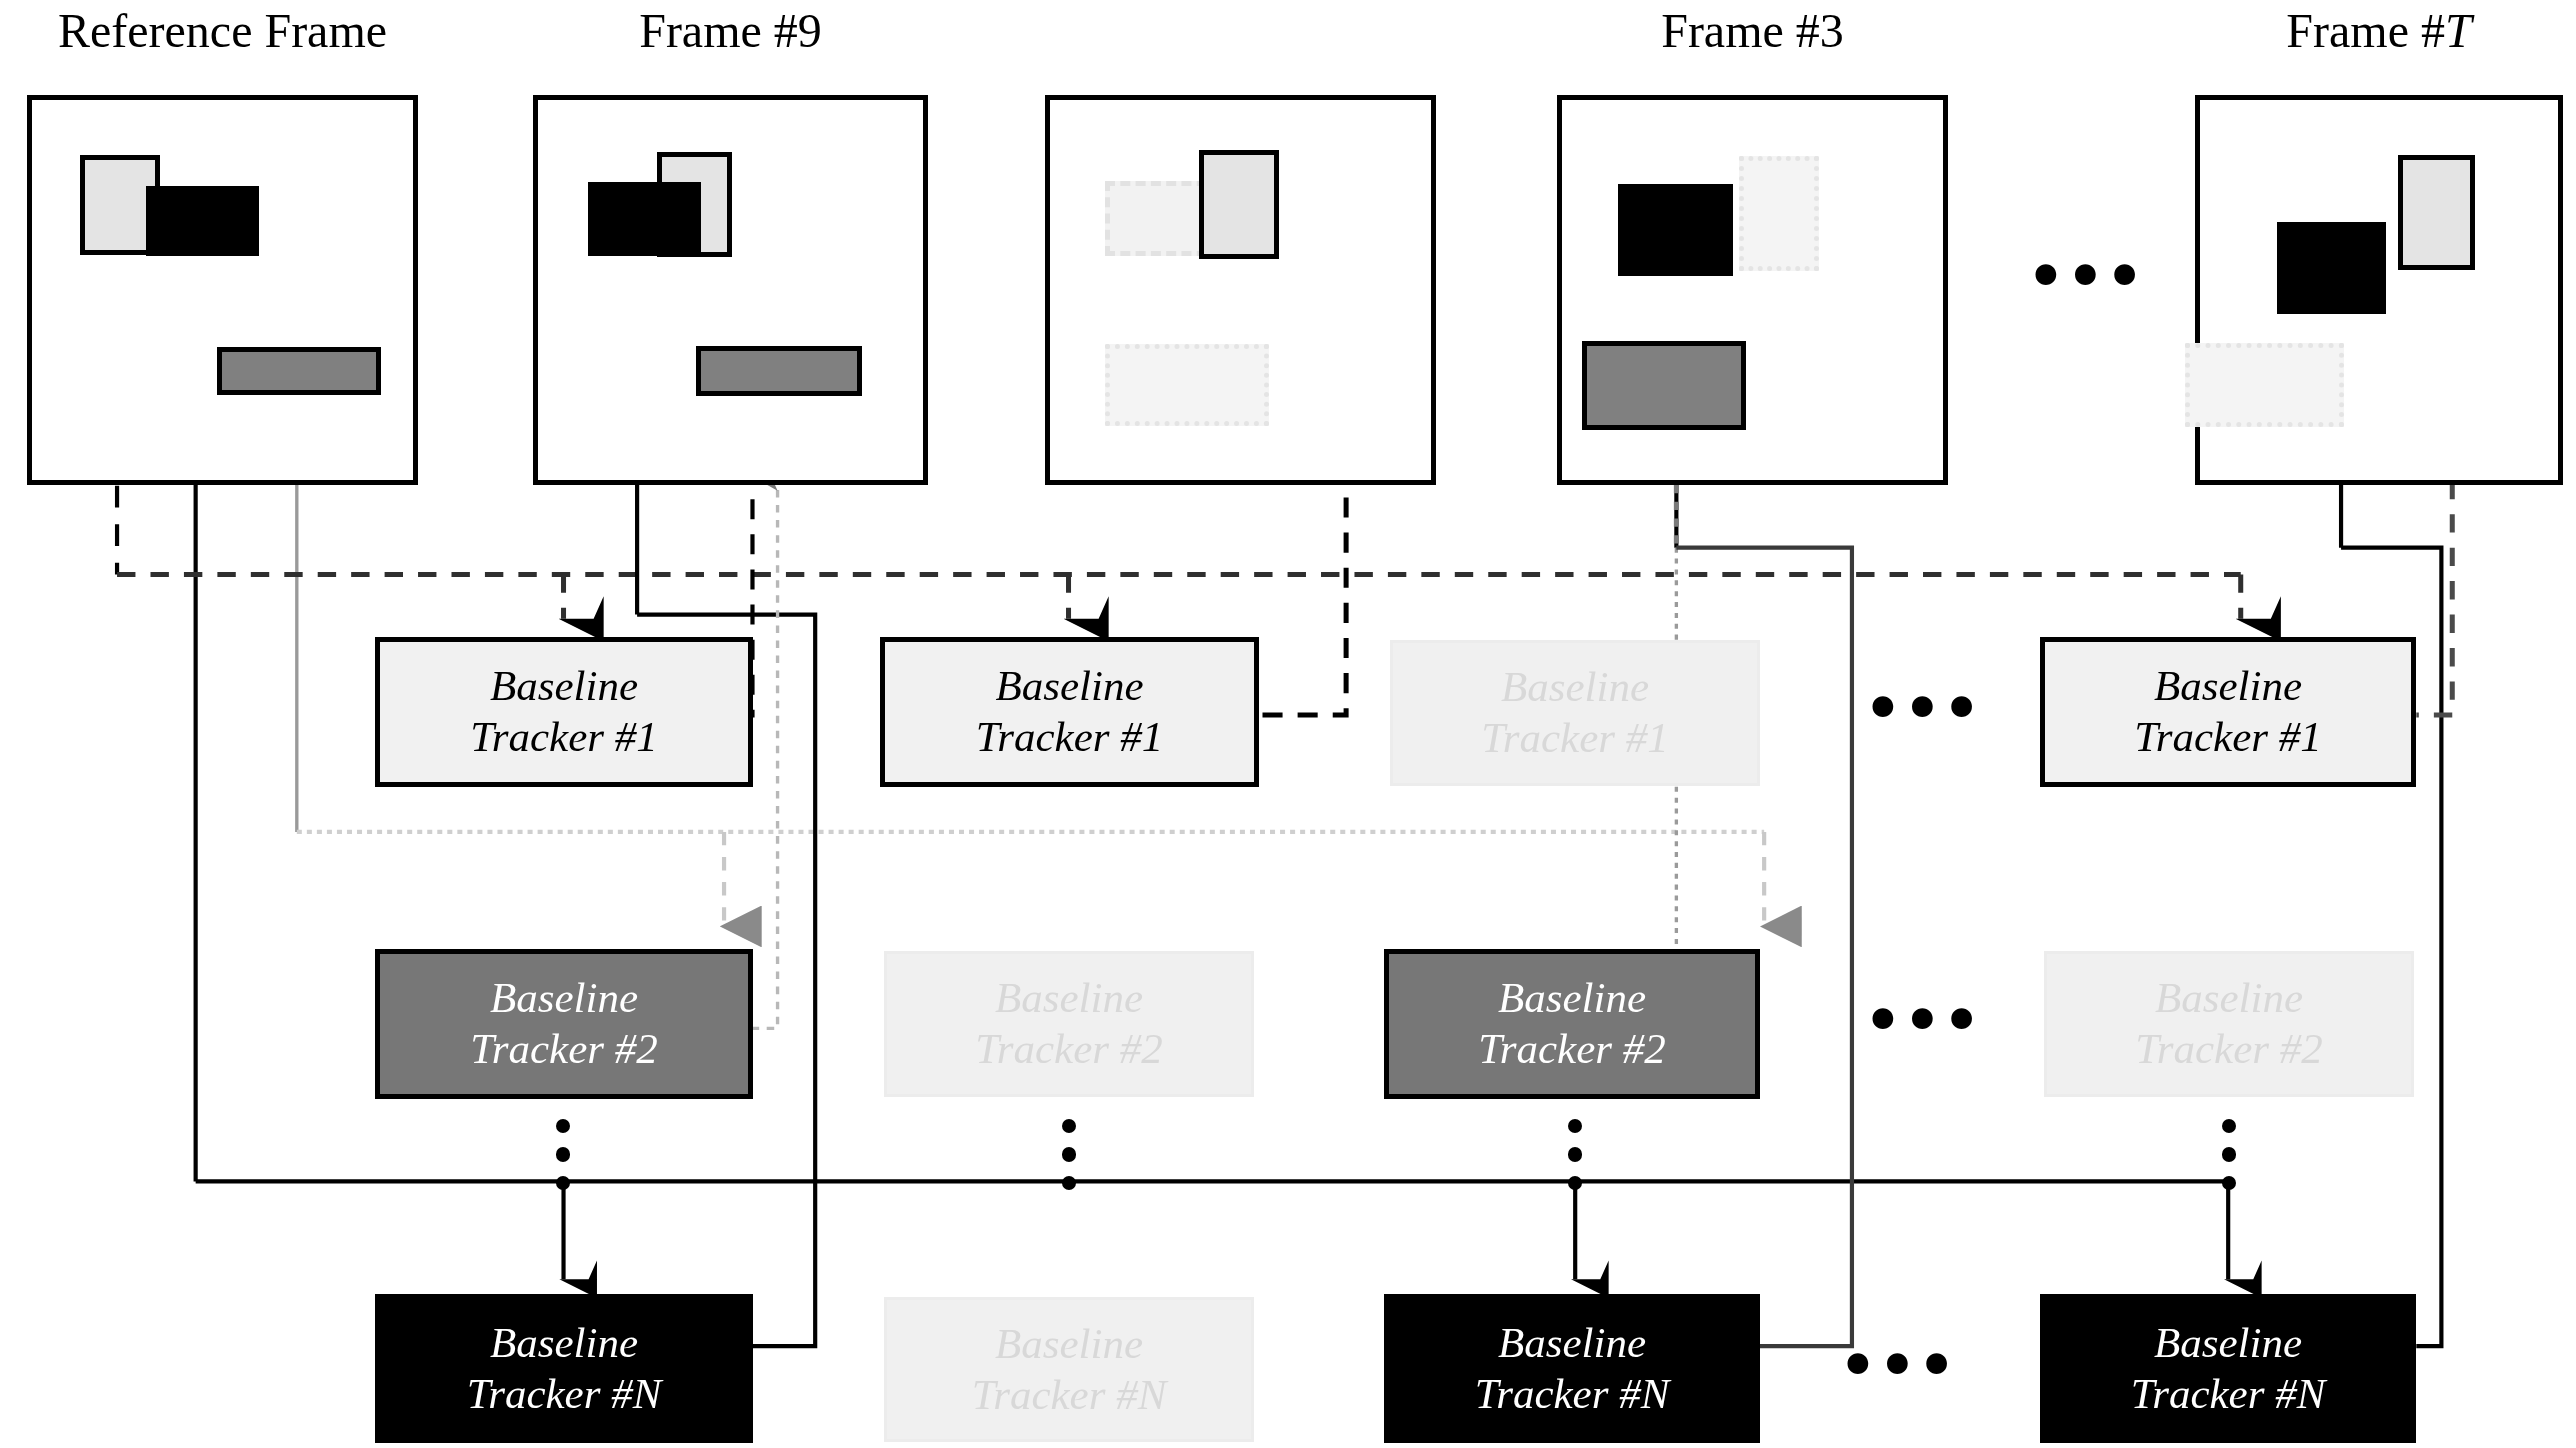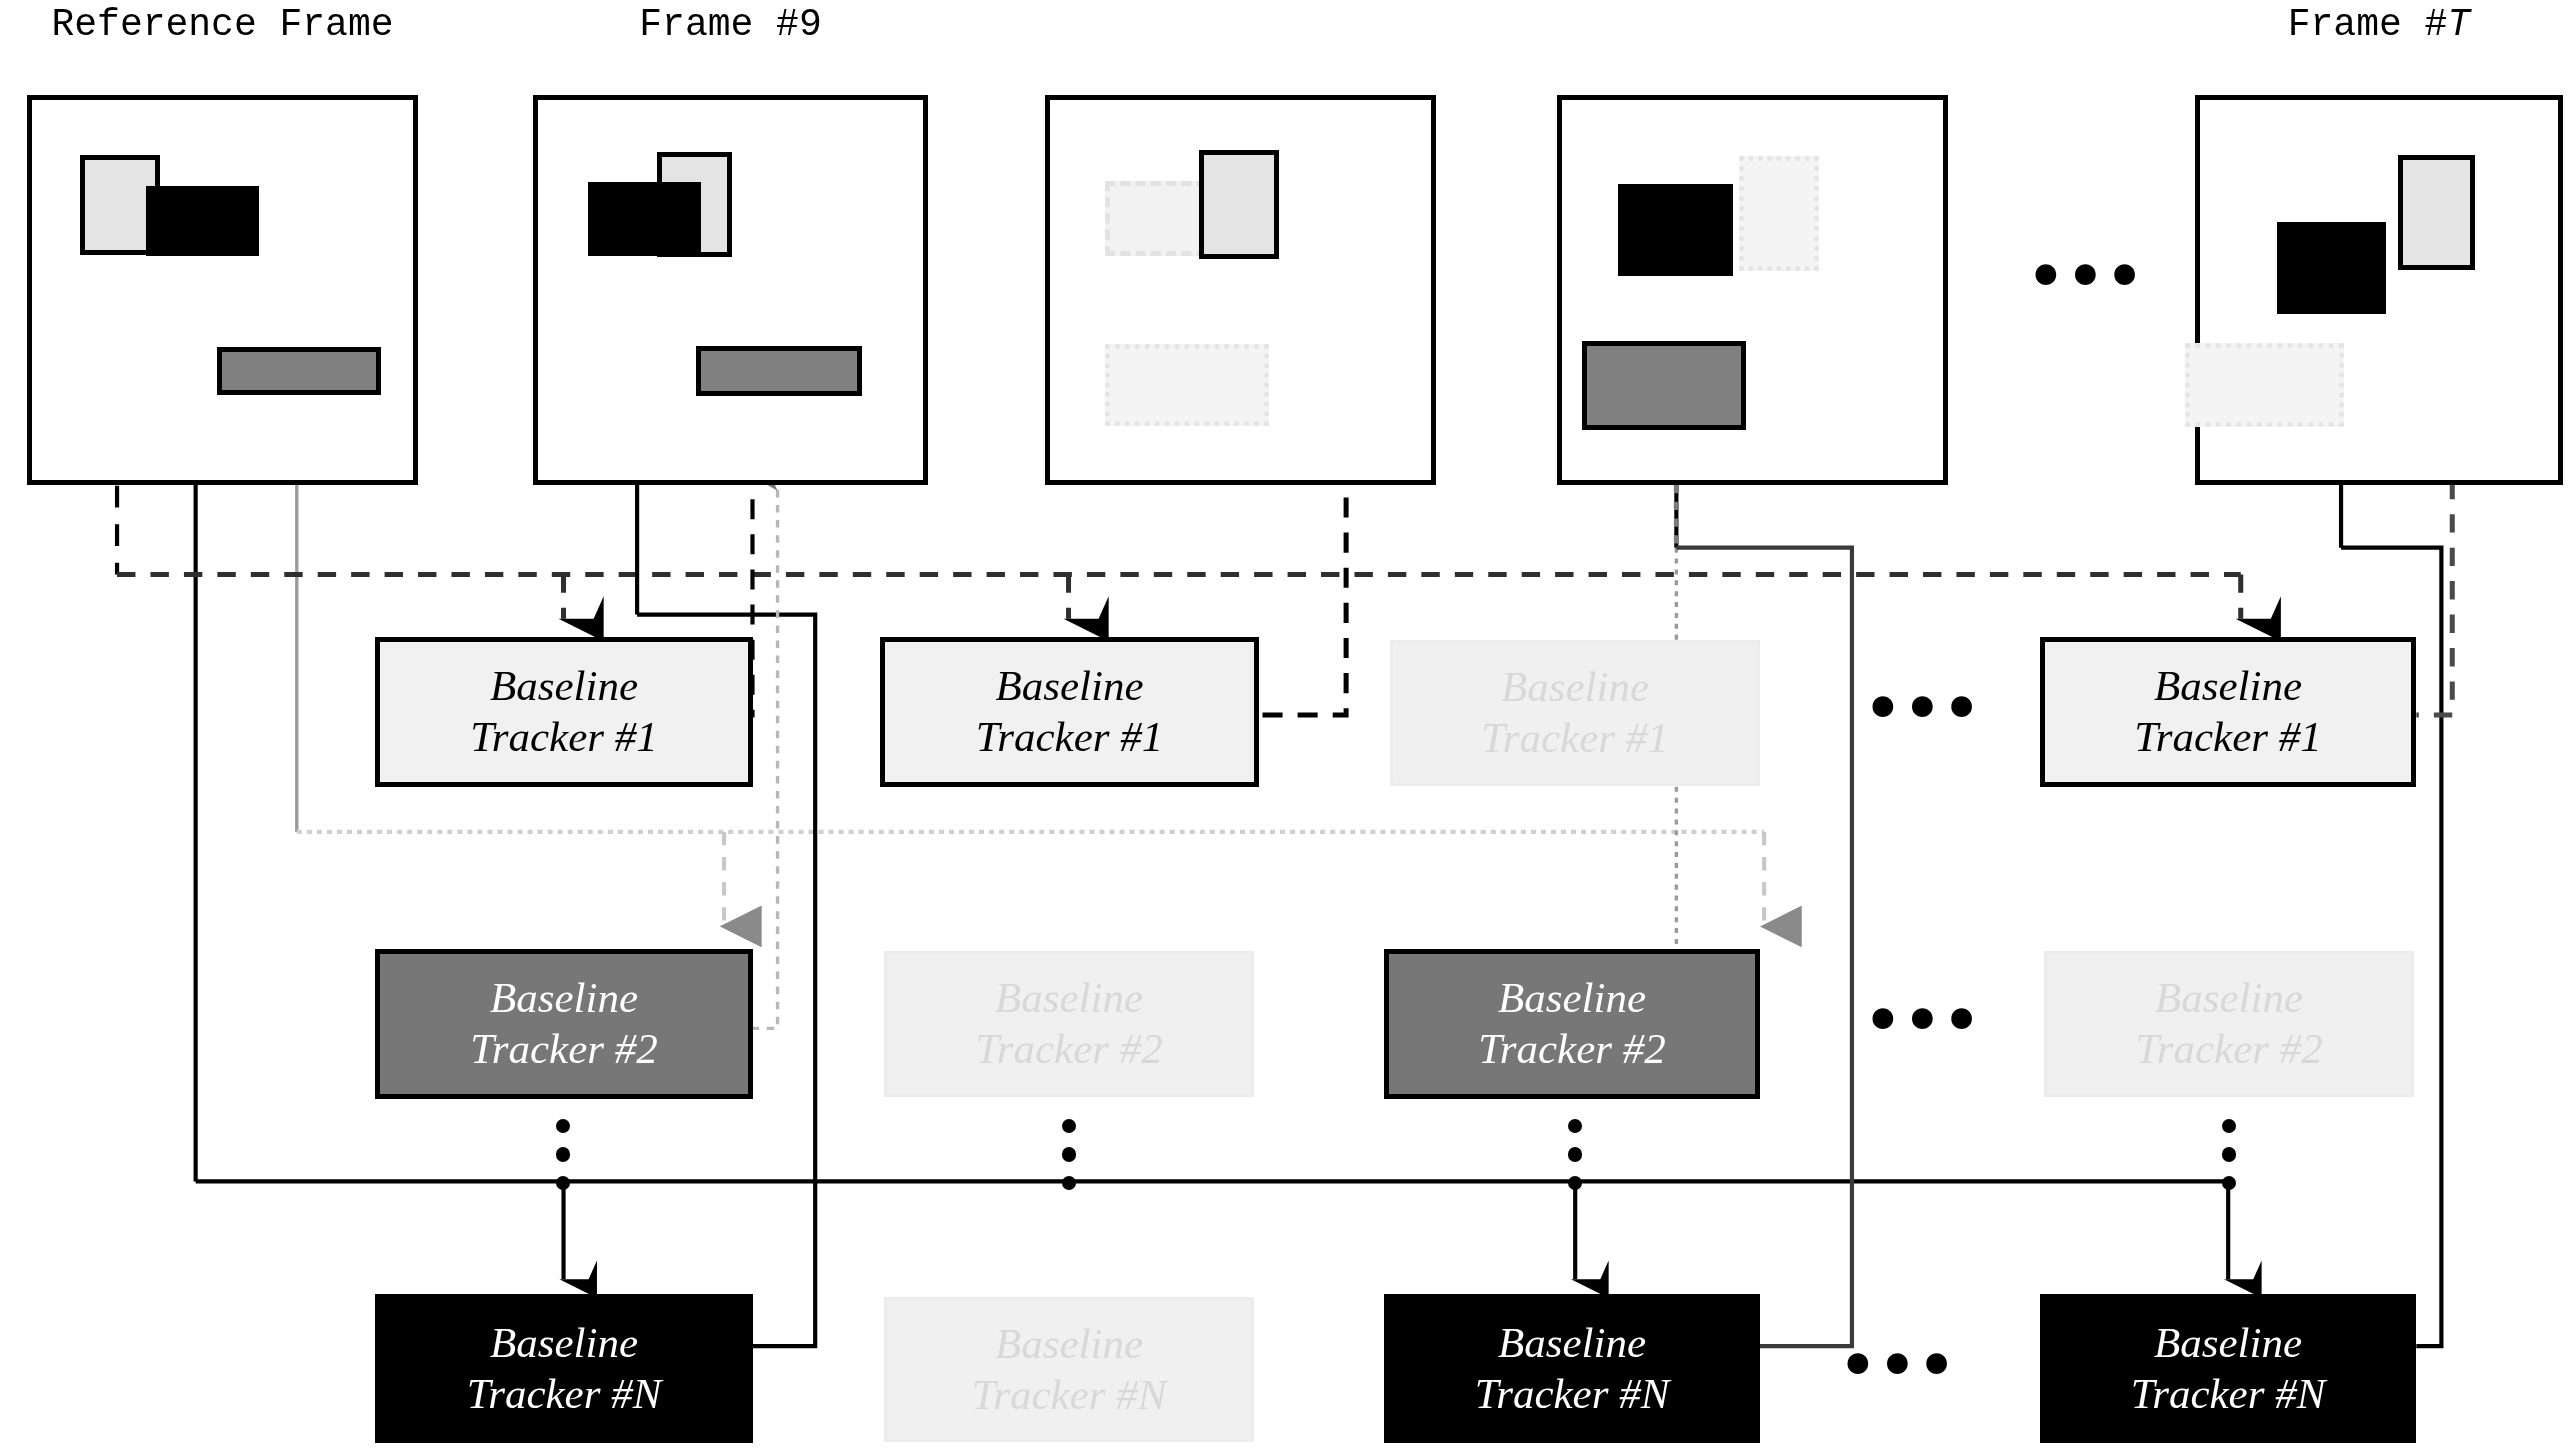--- a/index.html
+++ b/index.html
@@ -2,22 +2,22 @@
 <html style="font-size:13.4px"><head>
 <meta charset="utf-8">
 <style>
   html,body{margin:0;padding:0;background:#ffffff;}
   body{font-family:"Liberation Serif", serif;}
   #stage{position:relative;width:2576px;height:1449px;background:#fff;overflow:hidden;}
   #svg{position:absolute;left:0;top:0;width:2576px;height:1449px;}
 
   .frame-title{
     position:absolute;
-    font-family:Liberation Mono, monospace;
-    font-size:38px;
+    font-family:Liberation Serif, serif;
+    font-size:48px;
     color:#000;
     white-space:nowrap;
     text-align:center;
   }
   .frame-title .ital{font-style:italic;}
 
   .frame-box{
     position:absolute;
     border:5.9px solid #000;
     background:#ffffff;
@@ -165,20 +165,23 @@
       <path d="M2933,345 L2933,335" stroke="#000" stroke-width="6" fill="none" marker-start="url(#ah-black)"></path>
     </g>
   </svg>
 
   <div class="frame-title" style="left:27px; top:3.3px; width:391px;">
     <span>Reference Frame</span>
   </div>
   <div class="frame-title" style="left:533px; top:3.3px; width:395px;">
     <span>Frame #9</span>
   </div>
+  <div class="frame-title" style="left:1557px; top:3.3px; width:391px;">
+    <span>Frame #3</span>
+  </div>
   <div class="frame-title" style="left:2195px; top:3.3px; width:368px;">
     <span>Frame #</span><span class="ital">T</span>
   </div>
 
   <div class="frame-box" style="left:27px; top:95px; width:391px; height:390px;"></div>
   <div class="frame-box" style="left:533px; top:95px; width:395px; height:390px;"></div>
   <div class="frame-box" style="left:1045px; top:95px; width:391px; height:390px;"></div>
   <div class="frame-box" style="left:1557px; top:95px; width:391px; height:390px;"></div>
   <div class="frame-box" style="left:2195px; top:95px; width:368px; height:390px;"></div>
 

